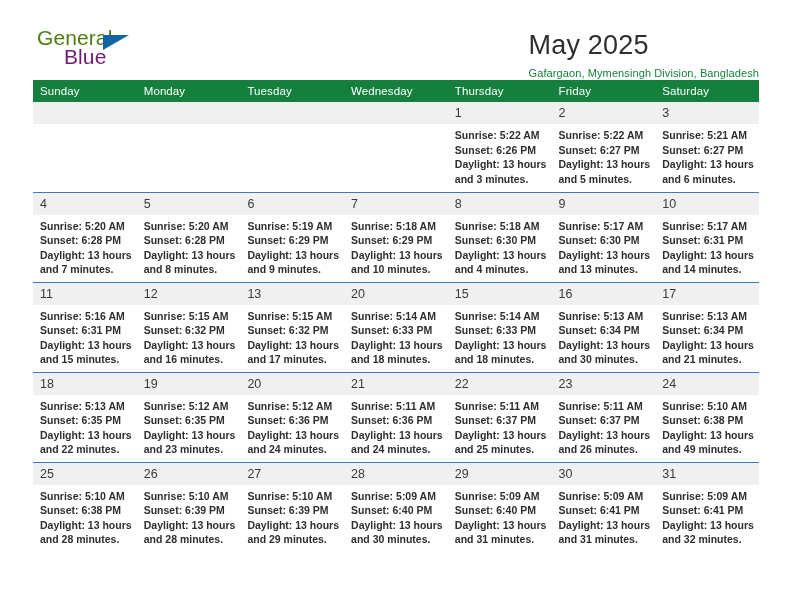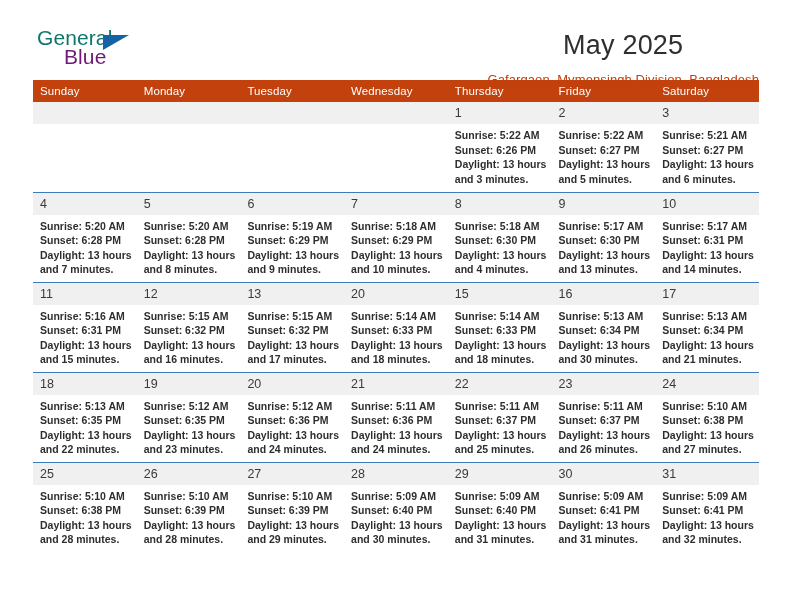--- a/index.html
+++ b/index.html
@@ -26,21 +26,21 @@
     height: 75px;
   }
   .logo {
     position: relative;
     width: 160px;
     height: 52px;
     padding-left: 4px;
   }
   .logo-general {
     font-size: 21px;
-    color: #0f766e;
+    color: #4d7c0f;
     letter-spacing: 0.1px;
     line-height: 22px;
     display: block;
   }
   .logo-blue {
     font-size: 21px;
     color: #701a75;
     letter-spacing: 0.1px;
     line-height: 21px;
     display: block;
@@ -51,47 +51,47 @@
     position: absolute;
     left: 70px;
     top: 8px;
     width: 0;
     height: 0;
     border-left: 26px solid #1464a5;
     border-bottom: 15px solid transparent;
   }
 
   .title-block {
-    text-align: center;
+    text-align: left;
     padding-top: 2px;
   }
   .cal-title {
     font-size: 27px;
     color: #2f2f2f;
     font-weight: normal;
     line-height: 32px;
     letter-spacing: 0.2px;
   }
   .cal-subtitle {
-    font-size: 13px;
-    color: #c2410c;
+    font-size: 11px;
+    color: #15803d;
     line-height: 18px;
-    margin-top: 10px;
+    margin-top: 3px;
     letter-spacing: 0.1px;
   }
 
   
   table.calendar {
     width: 726px;
     border-collapse: collapse;
     table-layout: fixed;
     margin-top: 5px;
   }
   table.calendar th {
-    background: #c2410c;
+    background: #15803d;
     color: #ffffff;
     font-size: 11.5px;
     font-weight: normal;
     text-align: left;
     padding: 5px 0 5px 7px;
     height: 21px;
     letter-spacing: 0.1px;
   }
   table.calendar td {
     vertical-align: top;
@@ -465,21 +465,21 @@
               </div>
             </div>
           </td>
           <td>
             <div class="cell-inner">
               <div class="daynum">24</div>
               <div class="info">
                 <div>Sunrise: 5:10 AM</div>
                 <div>Sunset: 6:38 PM</div>
                 <div>Daylight: 13 hours</div>
-                <div>and 27 minutes.</div>
+                <div>and 49 minutes.</div>
               </div>
             </div>
           </td>
         </tr>
         <tr class="week-row">
           <td>
             <div class="cell-inner">
               <div class="daynum">25</div>
               <div class="info">
                 <div>Sunrise: 5:10 AM</div>

